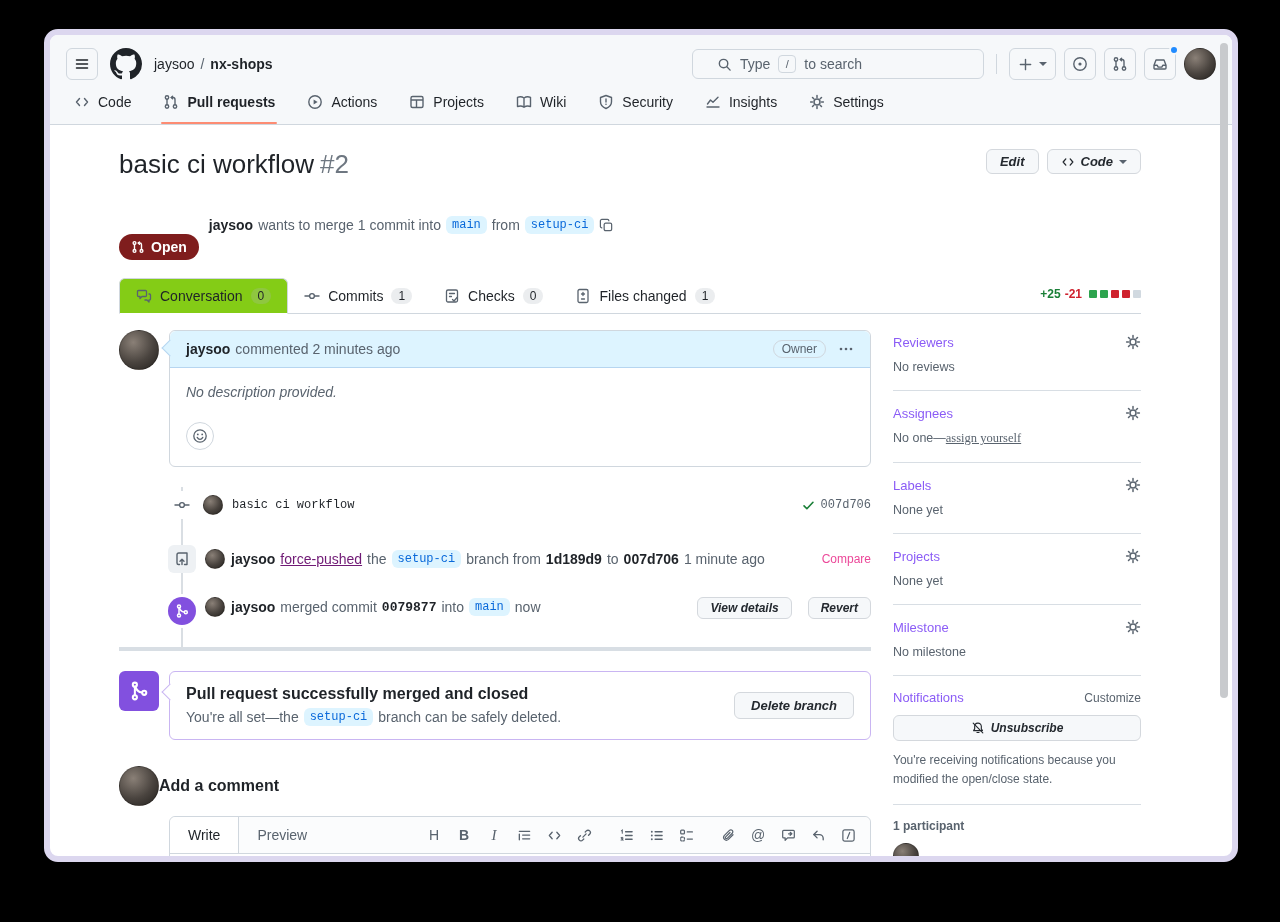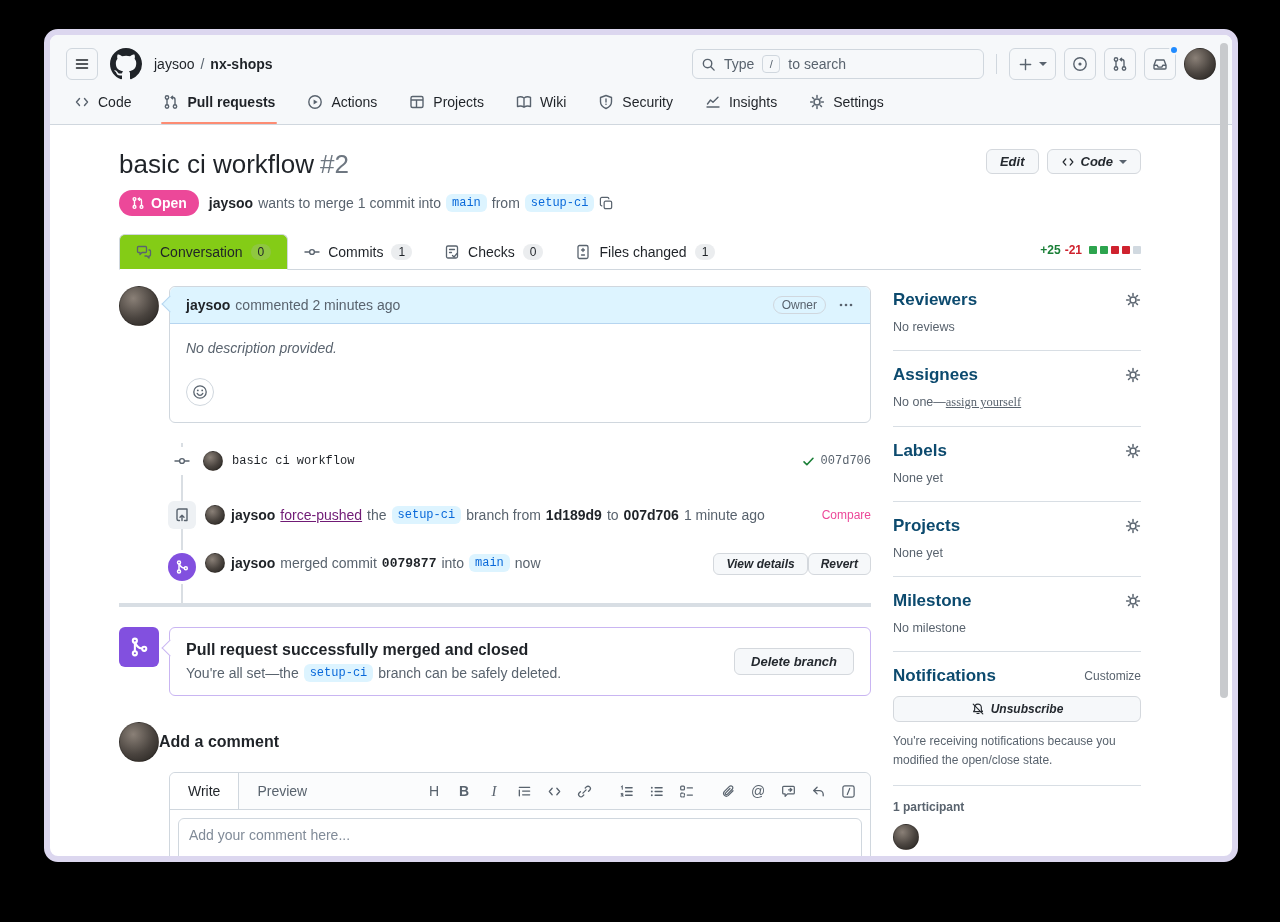--- a/index.html
+++ b/index.html
@@ -16,21 +16,21 @@
   .app-header { background:#f6f8fa; border-bottom:1px solid #d0d7de; padding:13px 16px 0 16px; }
   .hdr-row1 { display:flex; align-items:center; }
   .hamburger-btn { width:32px; height:32px; border:1px solid #d0d7de; border-radius:6px; background:#f6f8fa;
                    display:flex; align-items:center; justify-content:center; }
   .gh-logo { margin-left:12px; }
   .crumb { margin-left:12px; font-size:14px; display:flex; gap:6px; align-items:center; }
   .crumb .sep { color:#59636e; }
   .crumb .repo { font-weight:700; }
   .hdr-right { margin-left:auto; display:flex; align-items:center; gap:8px; }
   .search-box { width:292px; height:30px; border:1px solid #d0d7de; border-radius:6px; background:#f6f8fa;
-                display:flex; align-items:center; gap:8px; padding:0 8px; color:#59636e; font-size:14px; }
+                display:flex; align-items:center; gap:8px; padding:0 24px; color:#59636e; font-size:14px; }
   .key-hint { width:18px; height:18px; border:1px solid #d0d7de; border-radius:4px; font-size:11px;
               display:flex; align-items:center; justify-content:center; color:#59636e; background:#f6f8fa; }
   .vdiv { width:1px; height:20px; background:#d0d7de; margin:0 4px; }
   .icon-btn { height:32px; min-width:32px; border:1px solid #d0d7de; border-radius:6px; background:#f6f8fa;
               display:flex; align-items:center; justify-content:center; position:relative; }
   .plus-btn { padding:0 8px; gap:6px; color:#59636e; font-size:16px; }
   .caret { width:0; height:0; border-left:4px solid transparent; border-right:4px solid transparent;
            border-top:4px solid #59636e; }
   .notif-dot { position:absolute; right:-4px; top:-4px; width:10px; height:10px; border-radius:50%;
                background:#218bff; border:2px solid #f6f8fa; }
@@ -50,22 +50,22 @@
   .main { padding:24px 0 0 69px; }
   .pr-titlebar { display:flex; align-items:flex-start; width:1022px; }
   .pr-title { font-size:26px; font-weight:400; }
   .pr-title .num { color:#6e7781; font-weight:300; margin-left:6px; }
   .title-actions { margin-left:auto; display:flex; gap:8px; }
   .btn { display:inline-flex; align-items:center; gap:6px; background:#f6f8fa; border:1px solid #d4d8dd;
          border-radius:6px; padding:4px 13px; font-size:13px; font-weight:600; color:#24292f; cursor:pointer;font-style:italic; }
   .btn-sm { font-size:12px; padding:3px 12px; }
 
   .pr-status-row { display:flex; align-items:center; gap:10px; margin-top:10px; }
-  .state-pill { display:inline-flex; align-items:center; gap:6px; background:#ec4899; color:#fff;
-                border-radius:2em; padding:5px 12px; font-size:14px; font-weight:600; }
+  .state-pill { display:inline-flex; align-items:center; gap:6px; background:#7f1d1d; color:#fff;
+                border-radius:2em; padding:5px 12px; font-size:14px; font-weight:600;margin-top:44px; }
   .status-text { font-size:14px; color:#59636e; display:flex; align-items:center; gap:5px; flex-wrap:wrap; }
   .status-text b { color:#1f2328; }
   .branch-chip { font-family:"Liberation Mono", monospace; font-size:12px; color:#0969da;
                  background:#ddf4ff; padding:2px 6px; border-radius:6px; }
 
   .pr-tabs-row { width:1022px; border-bottom:1px solid #d0d7de; margin-top:18px; display:flex;
                  align-items:flex-end; position:relative; }
   .pr-tab { display:flex; align-items:center; gap:8px; font-size:14px; padding:9px 16px; color:#1f2328; cursor:pointer; }
   .pr-tab.active { background:#84cc16; border:1px solid #d0d7de; border-bottom:1px solid #fff;
                    border-radius:6px 6px 0 0; margin-bottom:-1px; }
@@ -118,21 +118,21 @@
   .tl-text { font-size:14px; color:#59636e; margin-left:9px; display:flex; align-items:center; gap:5px; flex-wrap:wrap; }
   .tl-text b { color:#1f2328; }
   .tl-text .ul { color:#701a75; text-decoration:underline; }
   .tl-text .avatar { margin-right:1px; }
   .mono-b { font-family:"Liberation Mono", monospace; font-size:13px; font-weight:700; color:#1f2328; }
   .compare-link { margin-left:auto; color:#ec4899; font-size:12px; text-decoration:none; }
   .tl-merge-row { margin-top:24px; align-items:flex-start; }
   .merge-lines { margin-left:9px; flex:1; }
   .merge-line1 { display:flex; align-items:center; }
   .merge-note { font-size:12px; color:#59636e; margin-top:5px; margin-left:25px; }
-  .merge-actions { margin-left:auto; display:flex; gap:0; align-items:center; }
+  .merge-actions { margin-left:auto; display:flex; gap:16px; align-items:center; }
 
   .thick-sep { height:4px; background:#d8dee4; margin-top:22px; width:752px; }
 
   
   .merged-banner { display:flex; margin-top:20px; align-items:flex-start; }
   .merged-icon-sq { width:40px; height:40px; border-radius:6px; background:#8250df; color:#fff;
                     display:flex; align-items:center; justify-content:center; }
   .banner-box { margin-left:10px; flex:1; border:1px solid #c9b5f2; border-radius:6px; padding:13px 16px;
                 position:relative; display:flex; align-items:center; }
   .banner-box::before { content:""; position:absolute; left:-6.5px; top:14px; width:11px; height:11px;
@@ -157,21 +157,21 @@
   .tool-gap { width:10px; }
   .comment-textarea { display:block; width:calc(100% - 16px); margin:8px 8px 0 8px; height:88px; resize:none;
                       border:1px solid #d0d7de; border-radius:6px; padding:8px 10px; font-size:14px;
                       font-family:"Liberation Sans", sans-serif; color:#1f2328; outline:none; position:relative; }
   .comment-textarea::placeholder { color:#818b98; }
   .resize-corner { position:relative; height:0; }
 
   
   .sb-section { border-bottom:1px solid #d8dee4; padding-bottom:16px; margin-bottom:14px; }
   .sb-title-row { display:flex; align-items:center; }
-  .sb-title { font-size:17px; font-weight:700; color:#0c4a6e; }
+  .sb-title { font-size:13px; font-weight:400; color:#8b5cf6; }
   .sb-gear { margin-left:auto; }
   .sb-value { font-size:12.5px; color:#59636e; margin-top:10px; }
   .sb-link { color:#59636e; text-decoration:underline; cursor:pointer;font-family:Liberation Serif, serif; }
   .customize { margin-left:auto; font-size:12px; color:#59636e; cursor:pointer; }
   .unsub-btn { margin-top:10px; width:100%; justify-content:center; font-size:12px; padding:5px 0; }
   .sb-note { font-size:12px; color:#59636e; margin-top:10px; line-height:1.55; }
   .participant-label { font-size:12px; font-weight:700; color:#59636e; }
   .lock-row { display:flex; align-items:center; gap:7px; font-size:12px; font-weight:700; color:#1f2328; }
 
   

